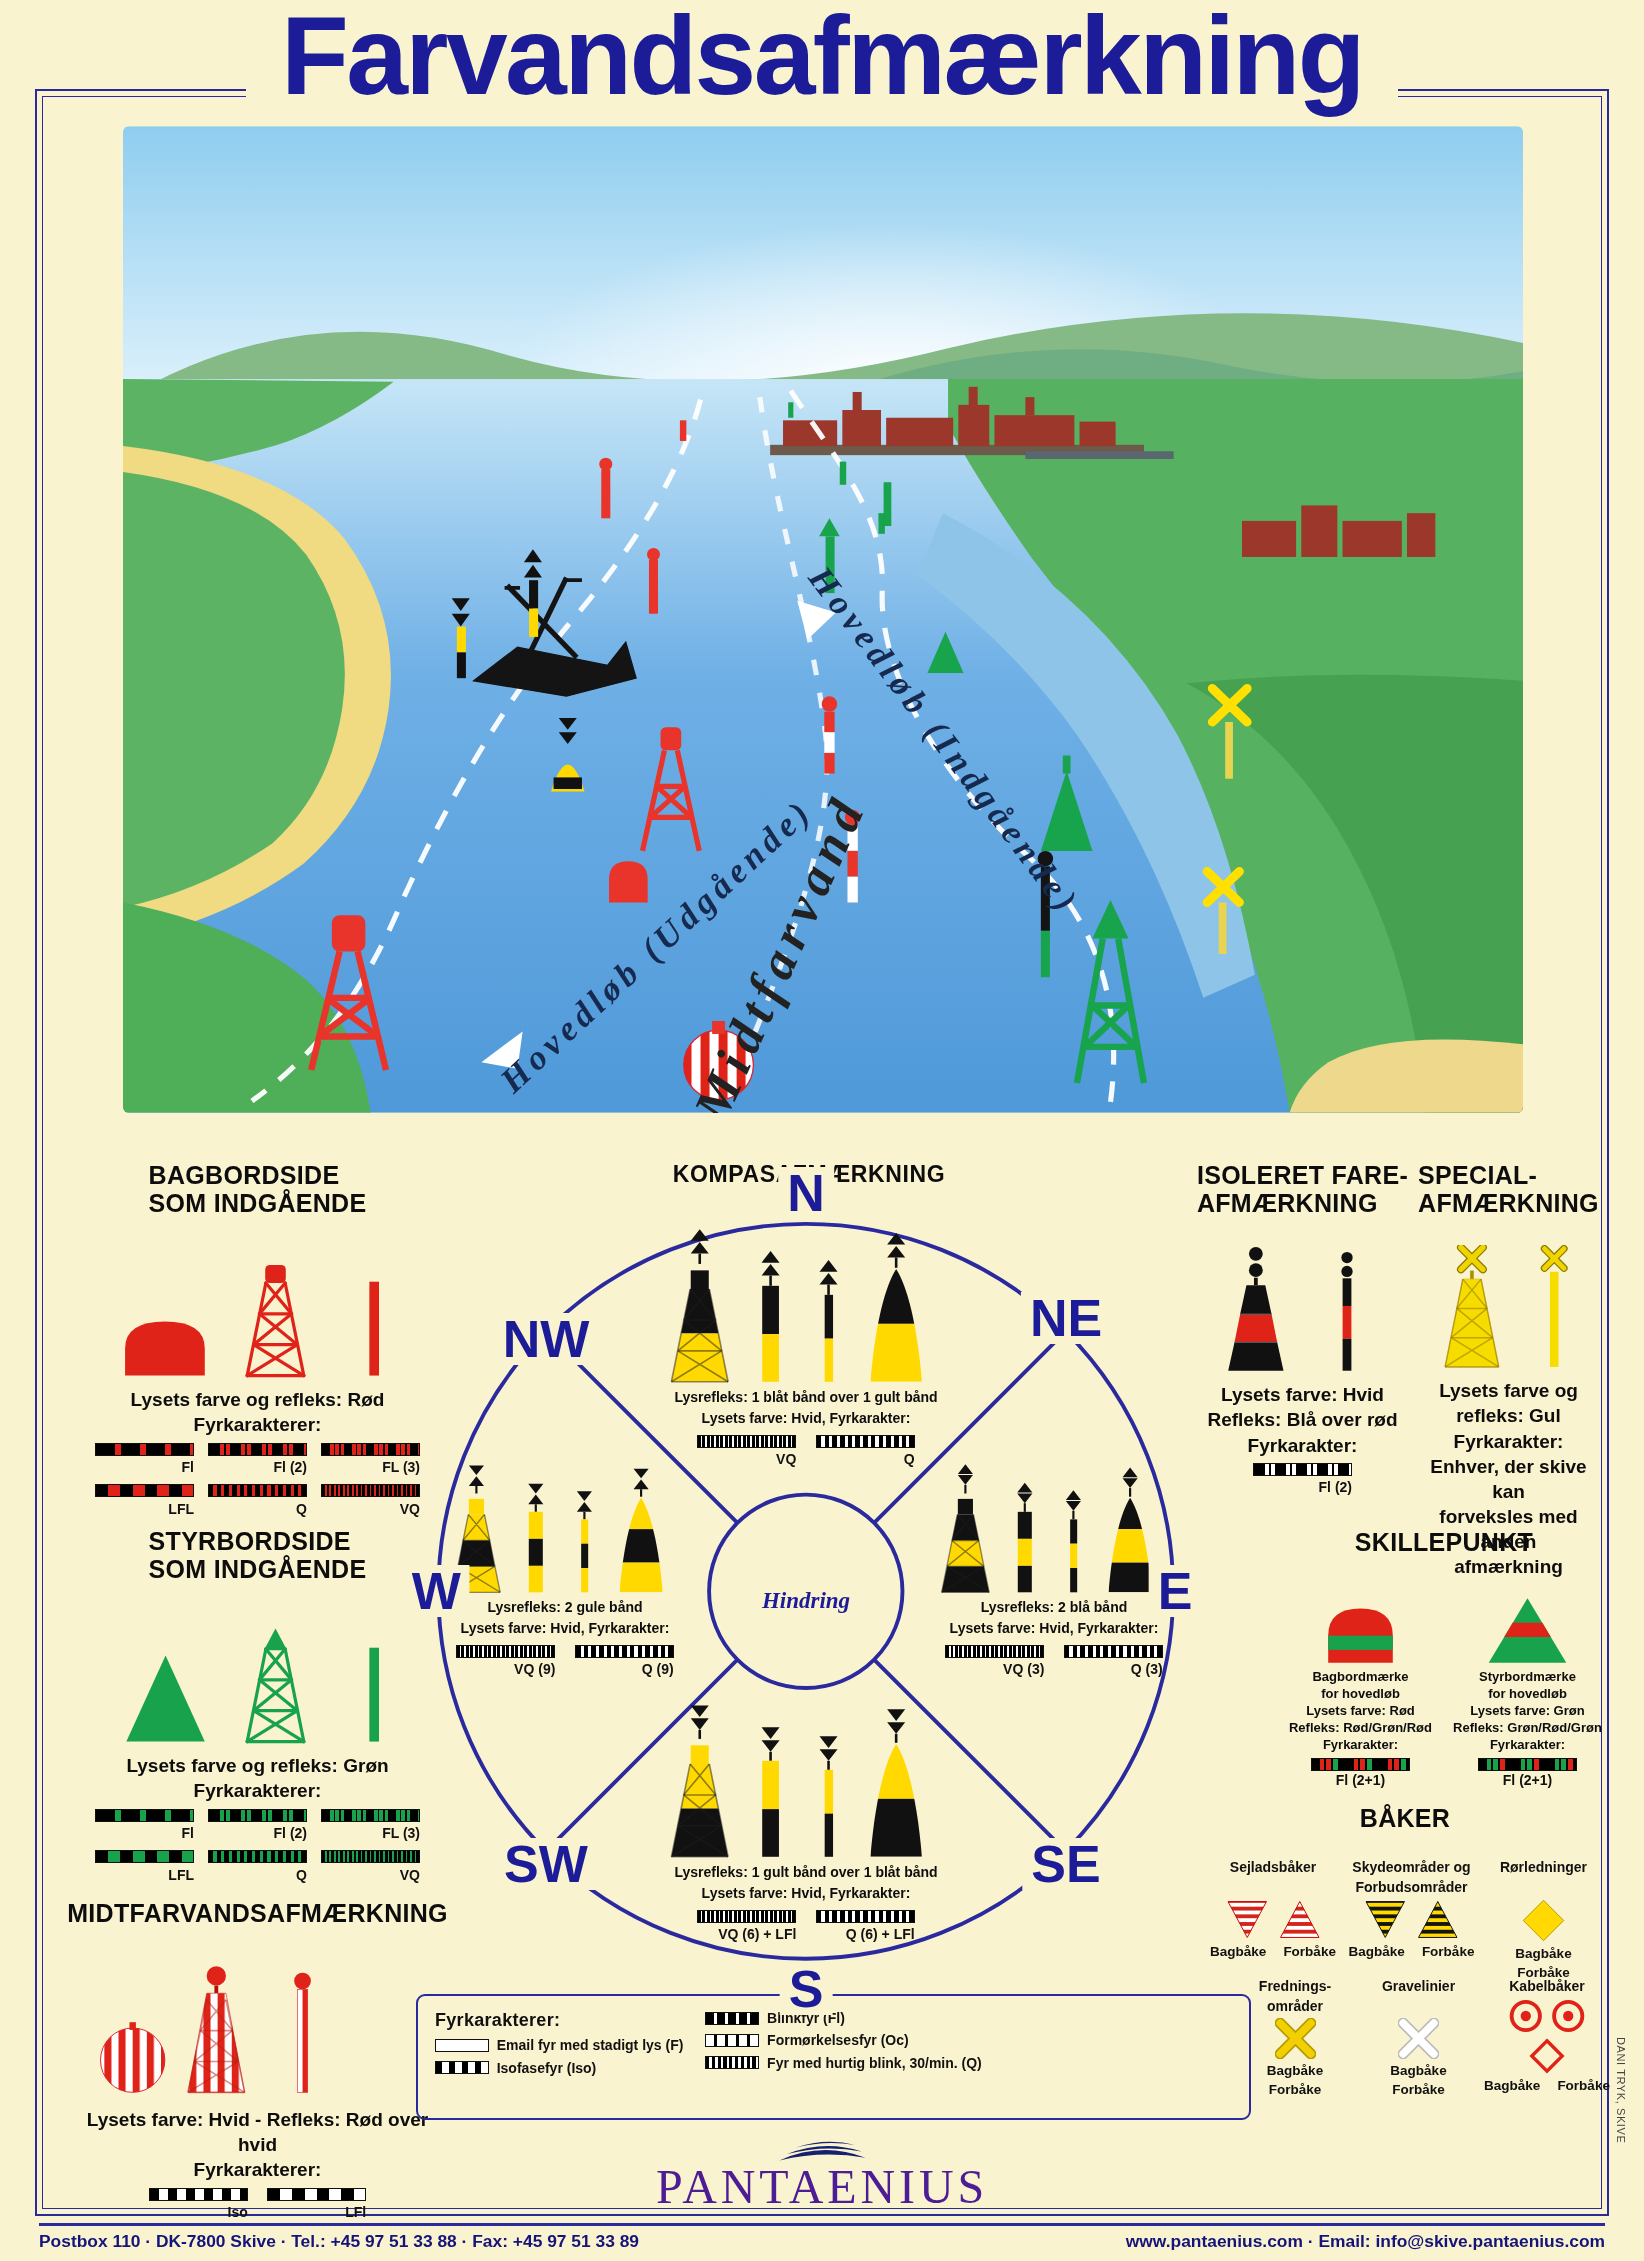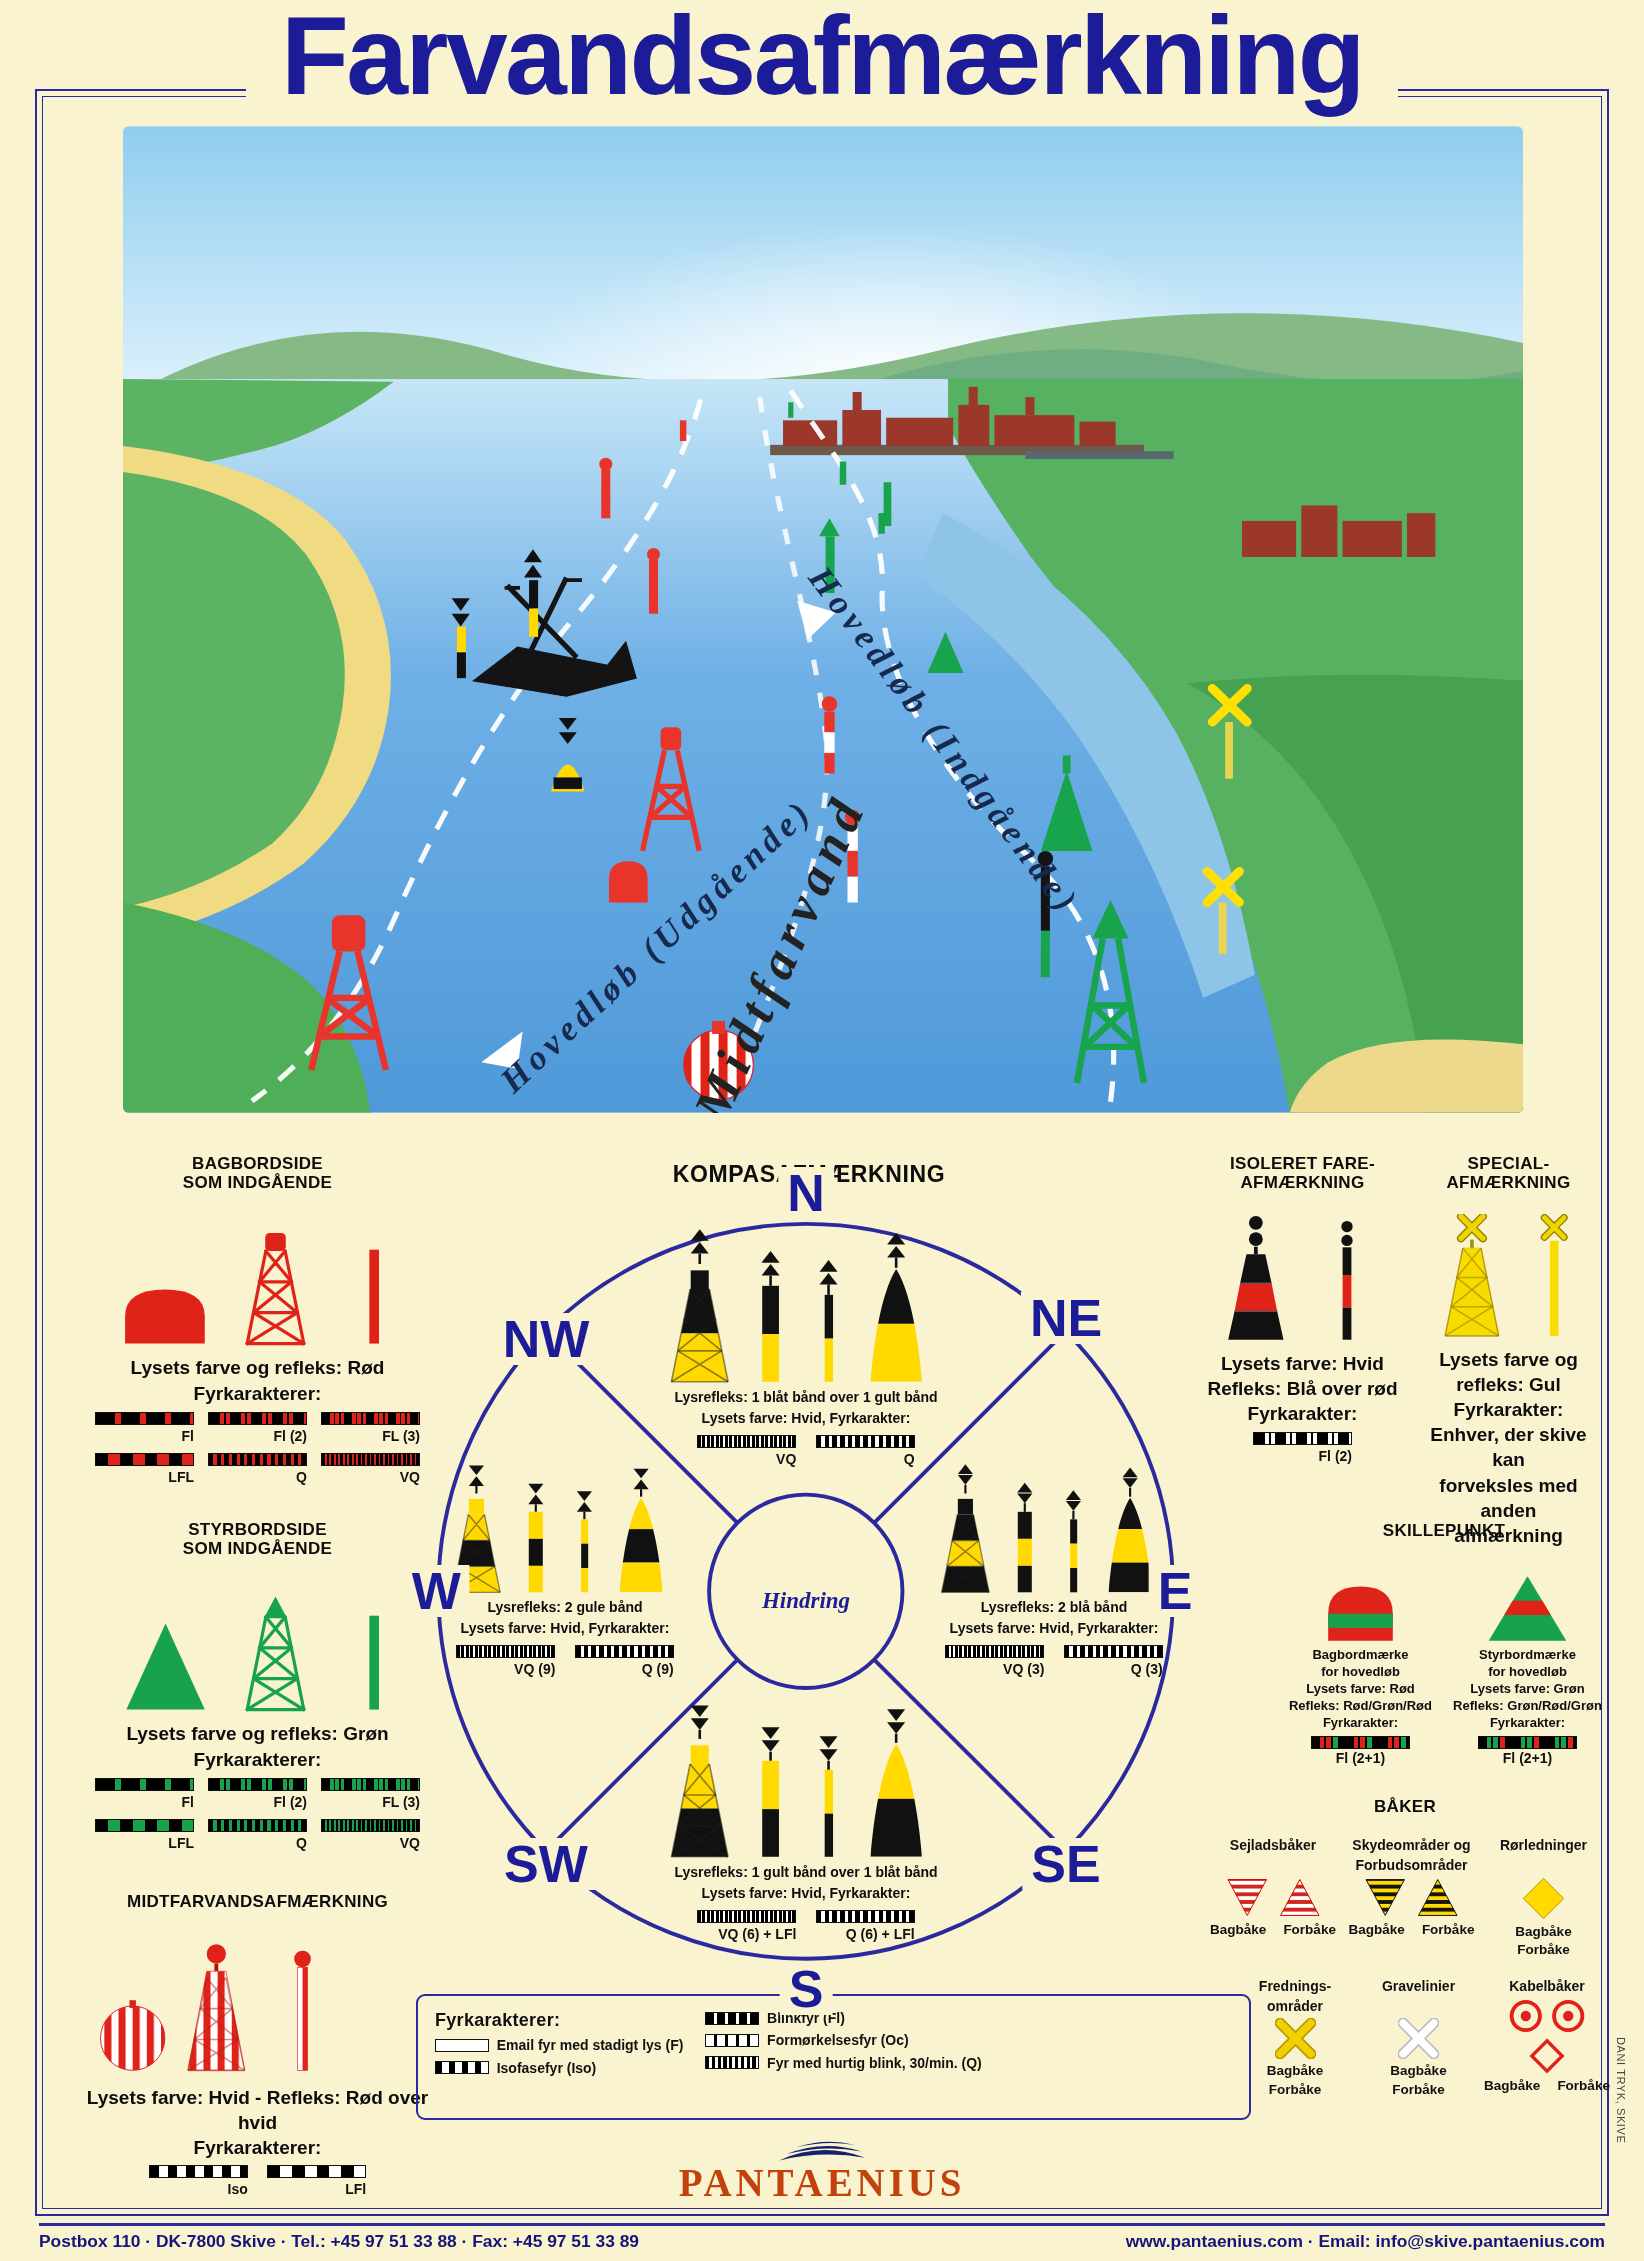--- a/index.html
+++ b/index.html
@@ -20,21 +20,21 @@
   
   .scene{position:absolute;left:123px;top:126px;width:1400px;height:987px;
     border-radius:6.4px;overflow:hidden;}
   .scene svg{display:block;width:100%;height:100%;}
   .slabel{font-family:"Liberation Serif",serif;font-style:italic;font-weight:bold;
     font-size:27px;letter-spacing:4px;fill:#16294e;text-anchor:middle;}
   .slabel.big{font-size:40px;letter-spacing:6px;fill:#222222;}
 
   
   .panel{position:absolute;display:flex;flex-direction:column;align-items:center;}
-  .ptitle{font-size:17px;font-weight:bold;text-align:center;line-height:1.12;
+  .ptitle{font-size:25px;font-weight:bold;line-height:1.12;
     letter-spacing:0.3px;color:#0d0d0d;}
   .desc{font-size:19px;font-weight:bold;text-align:center;line-height:1.32;color:#0d0d0d;}
   .desc.small{font-size:13.5px;}
 
   
   .lightbar{width:97px;height:11px;border:1.3px solid #111;background-color:#000;}
   .c-red{--c:#e02318;} .c-green{--c:#18a24c;} .c-white{--c:#ffffff;}
   .p-fl {background:repeating-linear-gradient(90deg,#000 0 19.3px,var(--c) 19.3px 25px);}
   .p-fl2{background:repeating-linear-gradient(90deg,#000 0 11px,var(--c) 11px 15px,#000 15px 17.4px,var(--c) 17.4px 21px);}
   .p-fl3{background:repeating-linear-gradient(90deg,#000 0 8.4px,var(--c) 8.4px 11.6px,#000 11.6px 13.5px,var(--c) 13.5px 17px,#000 17px 18.7px,var(--c) 18.7px 22px);}
@@ -87,22 +87,22 @@
   .sw-fl {background:repeating-linear-gradient(90deg,#000 0 7.7px,#fff 7.7px 11px);}
   .sw-oc {background:repeating-linear-gradient(90deg,#fff 0 7.7px,#000 7.7px 11px);}
   .sw-q  {background:repeating-linear-gradient(90deg,#000 0 3.2px,#fff 3.2px 5.8px);}
   .sw-lfl{background:repeating-linear-gradient(90deg,#000 0 10.3px,#fff 10.3px 17px);}
   .sw-vq {background:repeating-linear-gradient(90deg,#000 0 1.9px,#fff 1.9px 3.9px);}
   .fyr-sub{margin-left:59px;}
 
   
   #brand{position:absolute;left:50%;top:2136px;transform:translateX(-50%);
     display:flex;flex-direction:column;align-items:center;z-index:5;}
-  #brand-name{font-family:"Liberation Serif",serif;font-weight:bold;font-size:39px;
-    letter-spacing:3.9px;color:#c2410c;line-height:1;}
+  #brand-name{font-family:"Liberation Serif",serif;font-weight:normal;font-size:48px;
+    letter-spacing:3.9px;color:#4c1d95;line-height:1;}
   #footer{position:absolute;left:39px;right:39px;top:2223px;border-top:3.2px solid #2a2a9e;
     padding-top:5.2px;display:flex;justify-content:space-between;
     font-size:17.4px;font-weight:bold;color:#14147a;}
   #credit{position:absolute;right:17px;top:2037px;writing-mode:vertical-rl;
     font-size:11px;color:#444;letter-spacing:0.6px;}
 </style>
 </head>
 <body>
 
 <svg width="0" height="0" style="position:absolute" aria-hidden="true">

